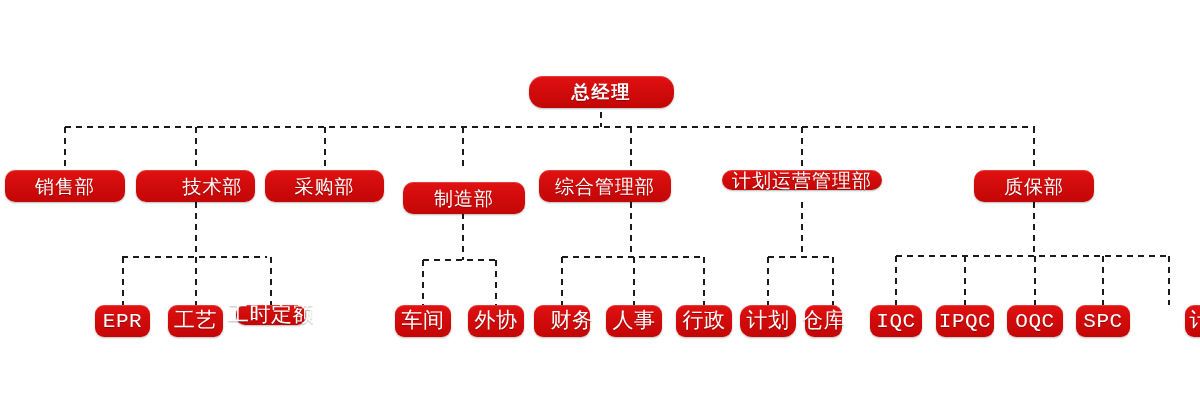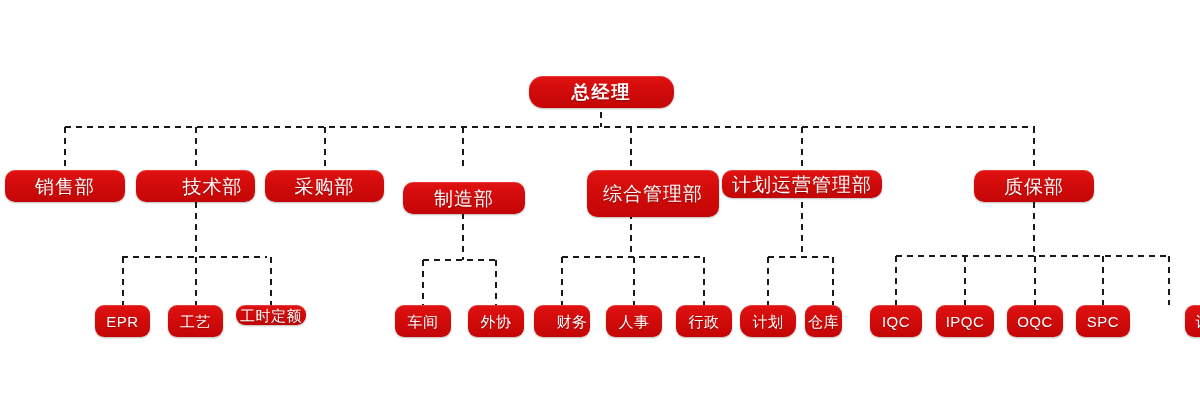--- a/index.html
+++ b/index.html
@@ -57,23 +57,24 @@
   }
   .level-1 .node-label {
     font-size: 19px;
     font-weight: normal;
     letter-spacing: 1px;
   }
   .level-2 {
     border-radius: 9px;
   }
   .level-2 .node-label {
-    font-size: 15px;
+    font-size: 21px;
     font-weight: normal;
     letter-spacing: 0.5px;
+    font-family: Liberation Mono, monospace;
   }
 </style>
 </head>
 <body>
 
 <div id="chart-root">
 
   <svg class="connectors" viewBox="0 0 1200 414" xmlns="http://www.w3.org/2000/svg">
     <g id="lines" fill="none" stroke="#1a1a1a" stroke-width="1.6" stroke-dasharray="6 5" shape-rendering="crispEdges">
         <line x1="601" y1="79" x2="601" y2="127"></line>
@@ -122,24 +123,24 @@
       </div>
       <div class="node level-1" style="left: 136px; top: 170px; width: 119px; height: 32px; padding-left: 34px;">
         <span class="node-label">技术部</span>
       </div>
       <div class="node level-1" style="left: 265px; top: 170px; width: 119px; height: 32px;">
         <span class="node-label">采购部</span>
       </div>
       <div class="node level-1" style="left: 403px; top: 170px; width: 122px; height: 32px; margin-top: 12px;">
         <span class="node-label">制造部</span>
       </div>
-      <div class="node level-1" style="left: 587px; top: 170px; width: 132px; height: 47px;">
+      <div class="node level-1" style="left: 539px; top: 170px; width: 132px; height: 32px;">
         <span class="node-label">综合管理部</span>
       </div>
-      <div class="node level-1" style="left: 722px; top: 170px; width: 160px; height: 28px;">
+      <div class="node level-1" style="left: 722px; top: 170px; width: 160px; height: 20px;">
         <span class="node-label">计划运营管理部</span>
       </div>
       <div class="node level-1" style="left: 974px; top: 170px; width: 120px; height: 32px;">
         <span class="node-label">质保部</span>
       </div>
       <div class="node level-2" style="left: 95px; top: 305px; width: 55px; height: 32px;">
         <span class="node-label">EPR</span>
       </div>
       <div class="node level-2" style="left: 168px; top: 305px; width: 55px; height: 32px;">
         <span class="node-label">工艺</span>

